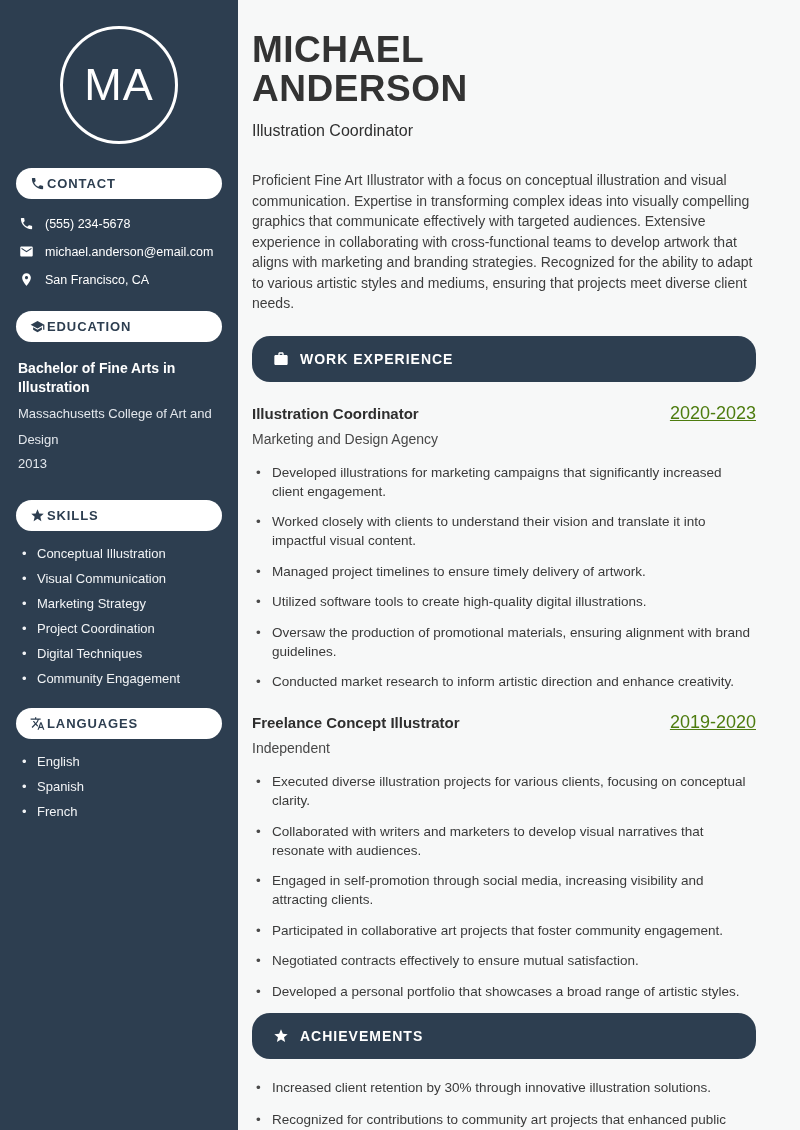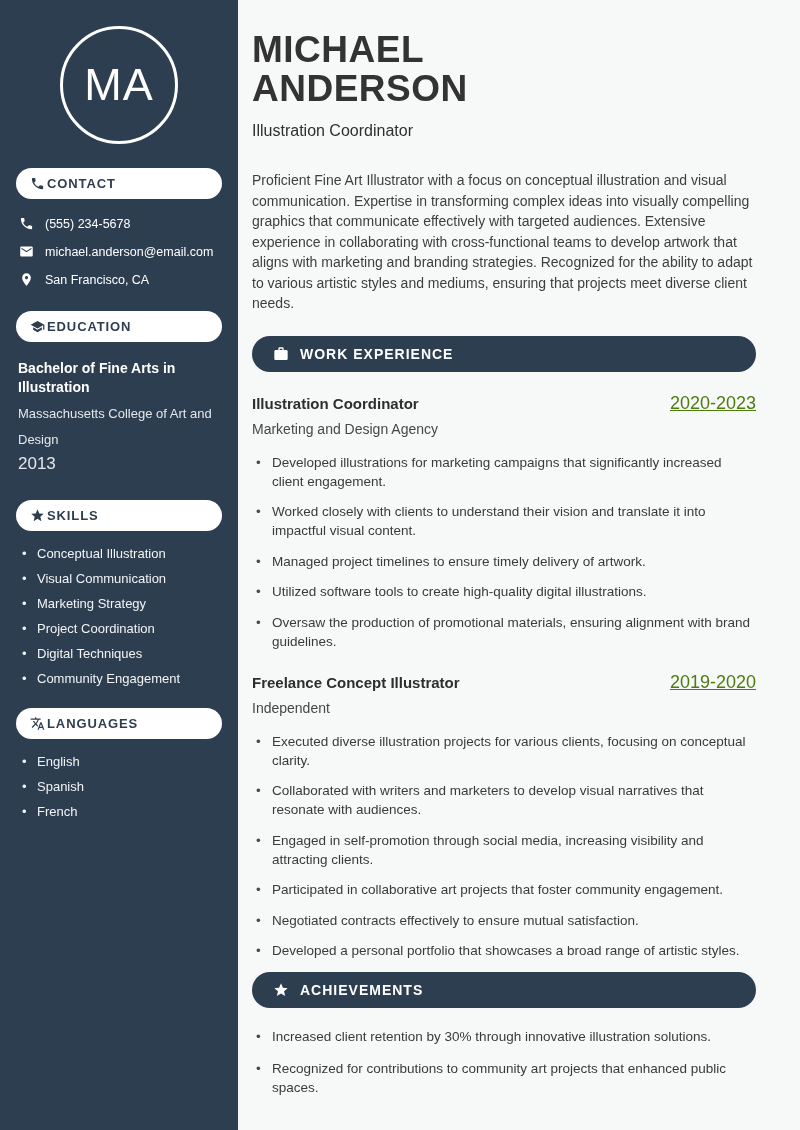--- a/index.html
+++ b/index.html
@@ -26,36 +26,36 @@
     display: flex; align-items: center; gap: 2px; padding: 0 14px;
     color: #2d3e50; font-weight: bold; font-size: 13px; letter-spacing: 0.9px;
   }
   .side-pill svg { width: 15px; height: 15px; fill: #2d3e50; flex: 0 0 auto; }
   .contact-list { margin-top: 17px; }
   .contact-row { display: flex; align-items: center; gap: 11px; margin-bottom: 13px; color: #ffffff; font-size: 12.5px; }
   .contact-row svg { width: 15px; height: 15px; fill: #ffffff; flex: 0 0 auto; margin-left: 3px; }
   .edu { margin-top: 17px; padding-left: 2px; }
   .edu-degree { color: #ffffff; font-weight: bold; font-size: 14px; line-height: 19px; }
   .edu-school { margin-top: 4px; color: #e3e7ec; font-size: 13px; line-height: 26px; }
-  .edu-year { color: #e3e7ec; font-size: 17px; line-height: 18px; margin-top: 2px; }
+  .edu-year { color: #e3e7ec; font-size: 13px; line-height: 18px; margin-top: 2px; }
   .side-list { list-style: none; margin: 16px 0 0 0; padding: 0 0 0 6px; }
   .side-list li {
     position: relative; padding-left: 15px; color: #f2f4f6; font-size: 13px;
     margin-bottom: 11px; line-height: 14px;
   }
   .side-list li::before { content: "•"; position: absolute; left: 0; top: 0; color: #f2f4f6; }
 
   
   .main { position: absolute; left: 222px; top: 0; width: 562px; height: 1130px; box-sizing: border-box; padding: 30px 28px 0 30px; }
   .name { color: #333333; font-weight: bold; font-size: 37px; line-height: 39px; letter-spacing: 0.5px; margin: 0; }
   .job-subtitle { margin-top: 14px; color: #2f2f2f; font-size: 16px; }
   .summary { margin-top: 30px; color: #3e3e3e; font-size: 14px; line-height: 20.5px; }
 
   .banner {
-    margin-top: 22px; background: #2d3e50; border-radius: 18px; height: 36px;
+    margin-top: 22px; background: #2d3e50; border-radius: 18px; height: 46px;
     display: flex; align-items: center; gap: 11px; padding: 0 21px;
     color: #ffffff; font-weight: bold; font-size: 14px; letter-spacing: 1px;
   }
   .banner svg { width: 16px; height: 16px; fill: #ffffff; flex: 0 0 auto; }
 
   .job { margin-top: 21px; }
   .job-head { display: flex; justify-content: space-between; align-items: baseline; }
   .job-title { color: #2e2e2e; font-weight: bold; font-size: 15px; }
   .job-dates { color: #4d7c0f; font-size: 18px; text-decoration: underline; }
   .job-company { margin-top: 7px; color: #474747; font-size: 14px; }
@@ -169,20 +169,21 @@
         <span class="job-title">Illustration Coordinator</span>
         <span class="job-dates">2020-2023</span>
       </div>
       <div class="job-company">Marketing and Design Agency</div>
       <ul class="bullets">
         <li>Developed illustrations for marketing campaigns that significantly increased client engagement.</li>
         <li>Worked closely with clients to understand their vision and translate it into impactful visual content.</li>
         <li>Managed project timelines to ensure timely delivery of artwork.</li>
         <li>Utilized software tools to create high-quality digital illustrations.</li>
         <li>Oversaw the production of promotional materials, ensuring alignment with brand guidelines.</li>
+        <li>Conducted market research to inform artistic direction and enhance creativity.</li>
       </ul>
     </section>
 
     <section class="job">
       <div class="job-head">
         <span class="job-title">Freelance Concept Illustrator</span>
         <span class="job-dates">2019-2020</span>
       </div>
       <div class="job-company">Independent</div>
       <ul class="bullets">

